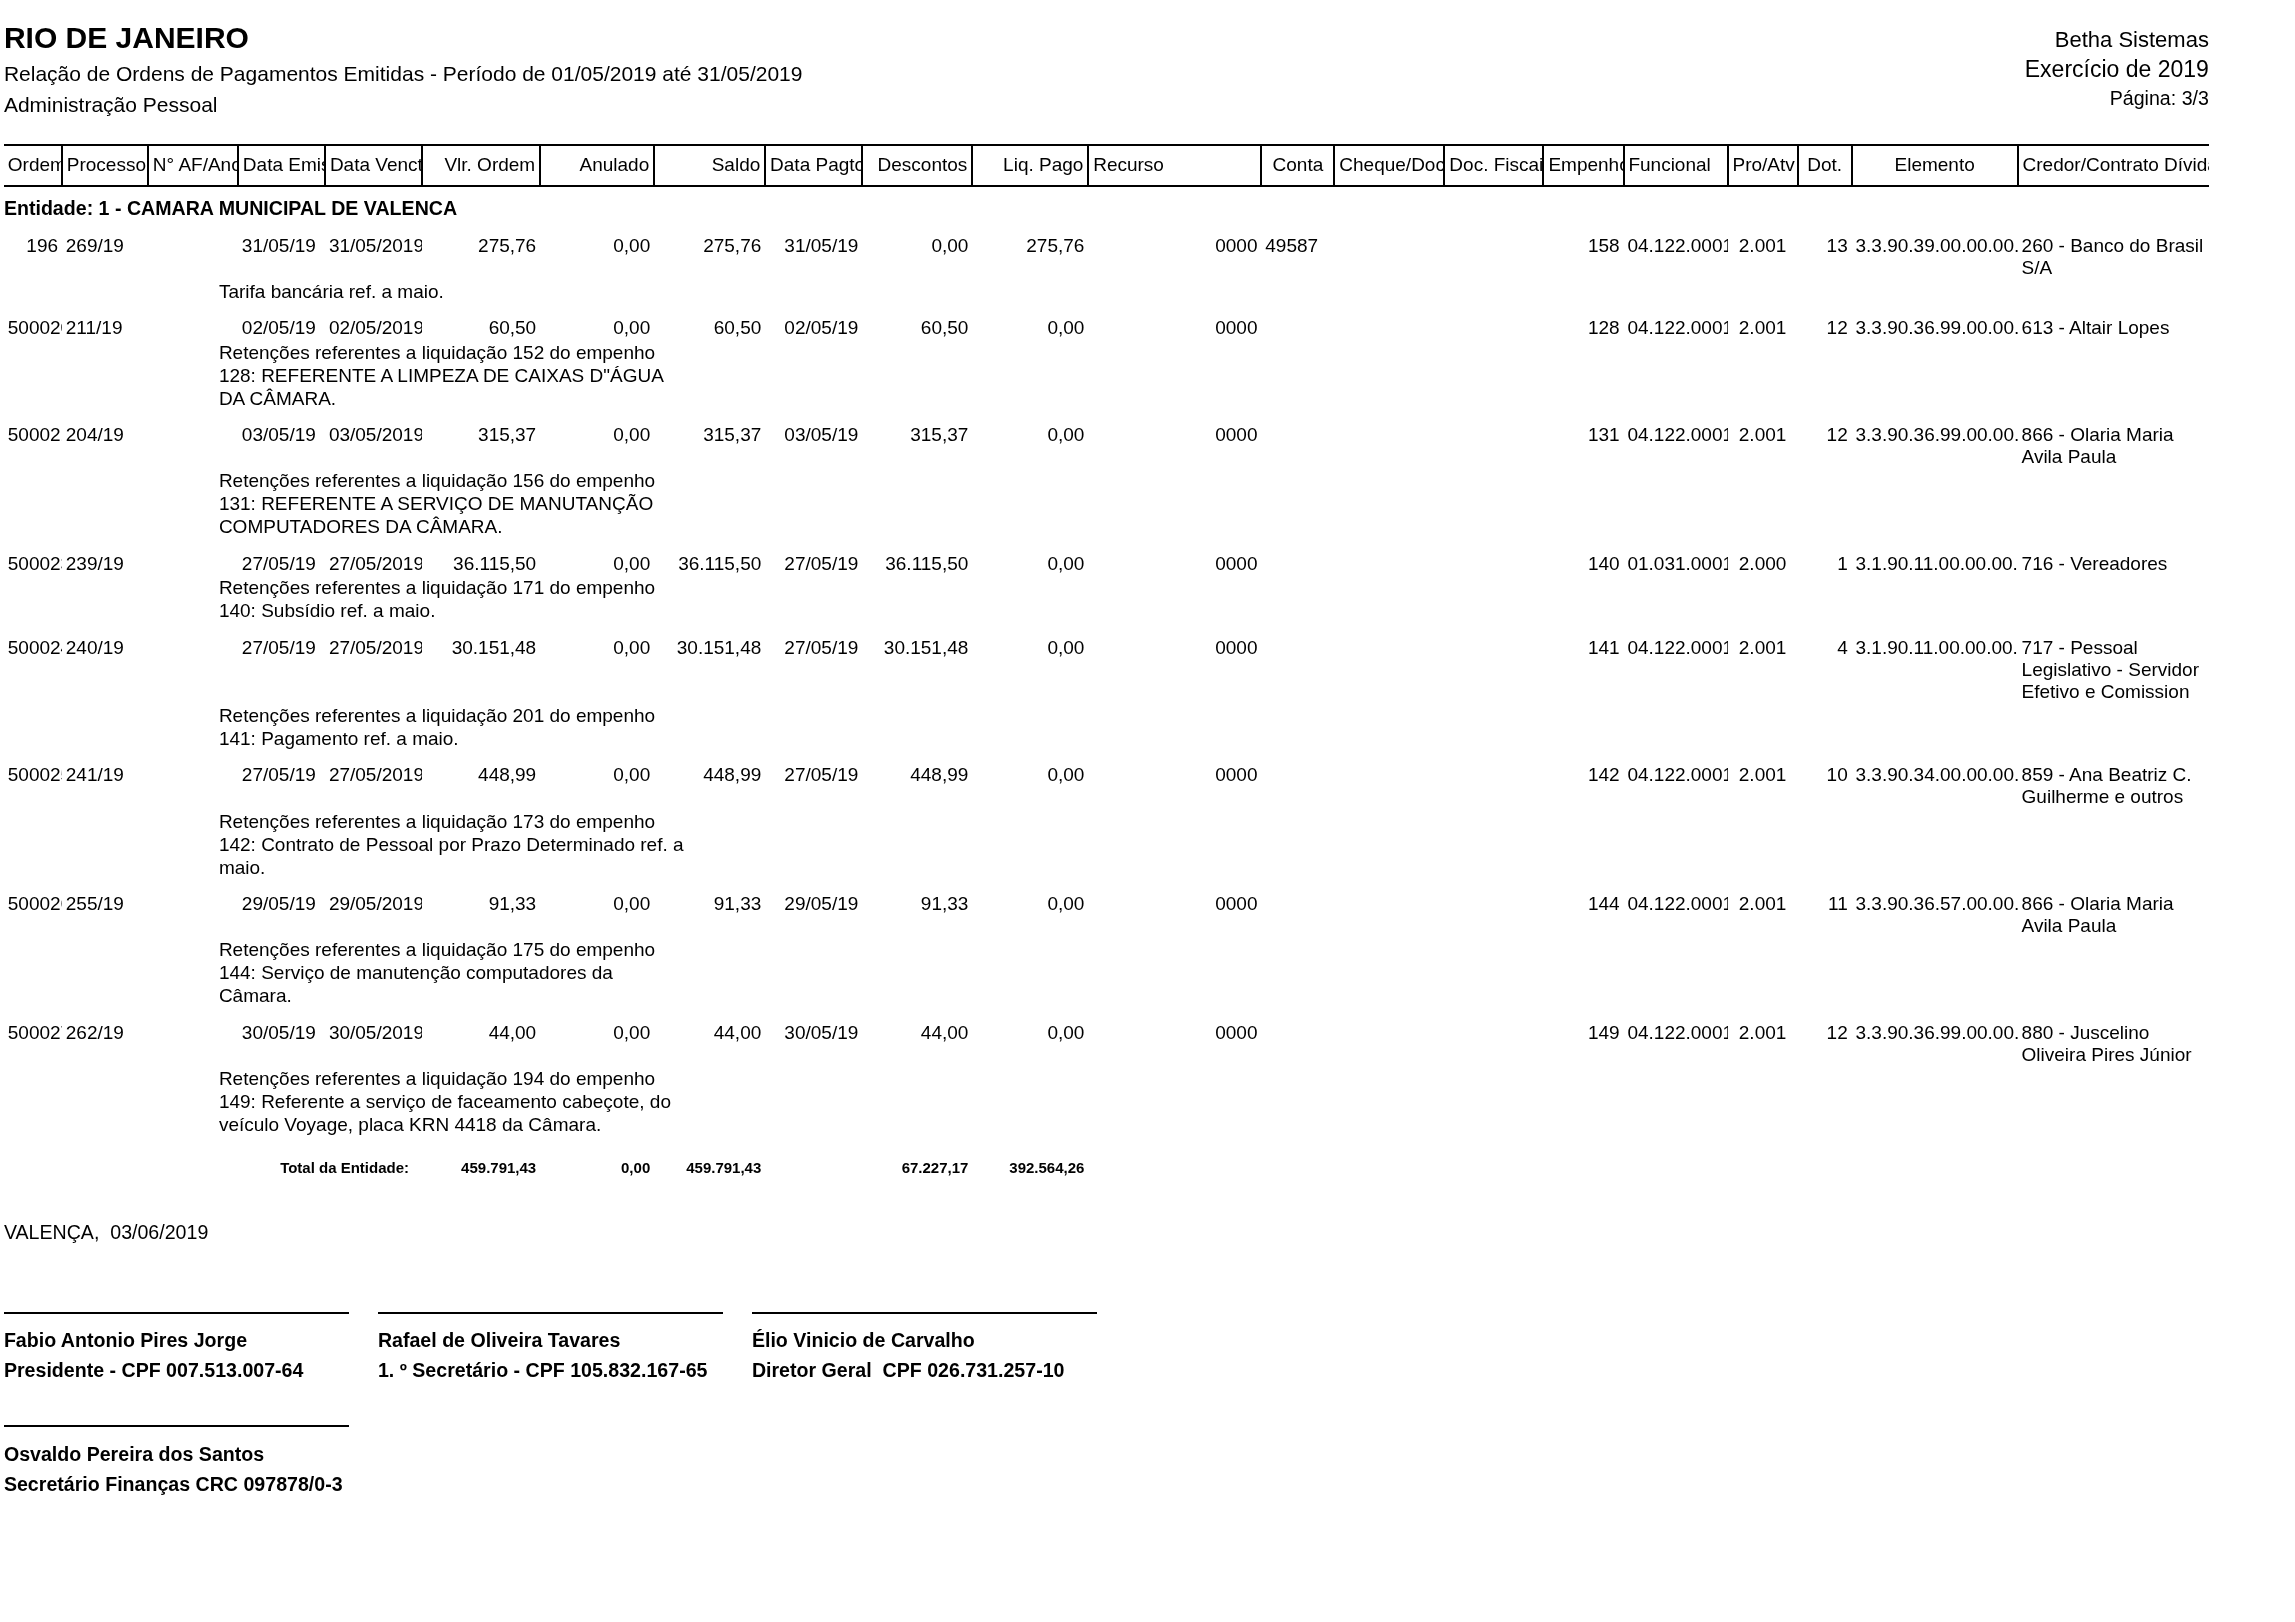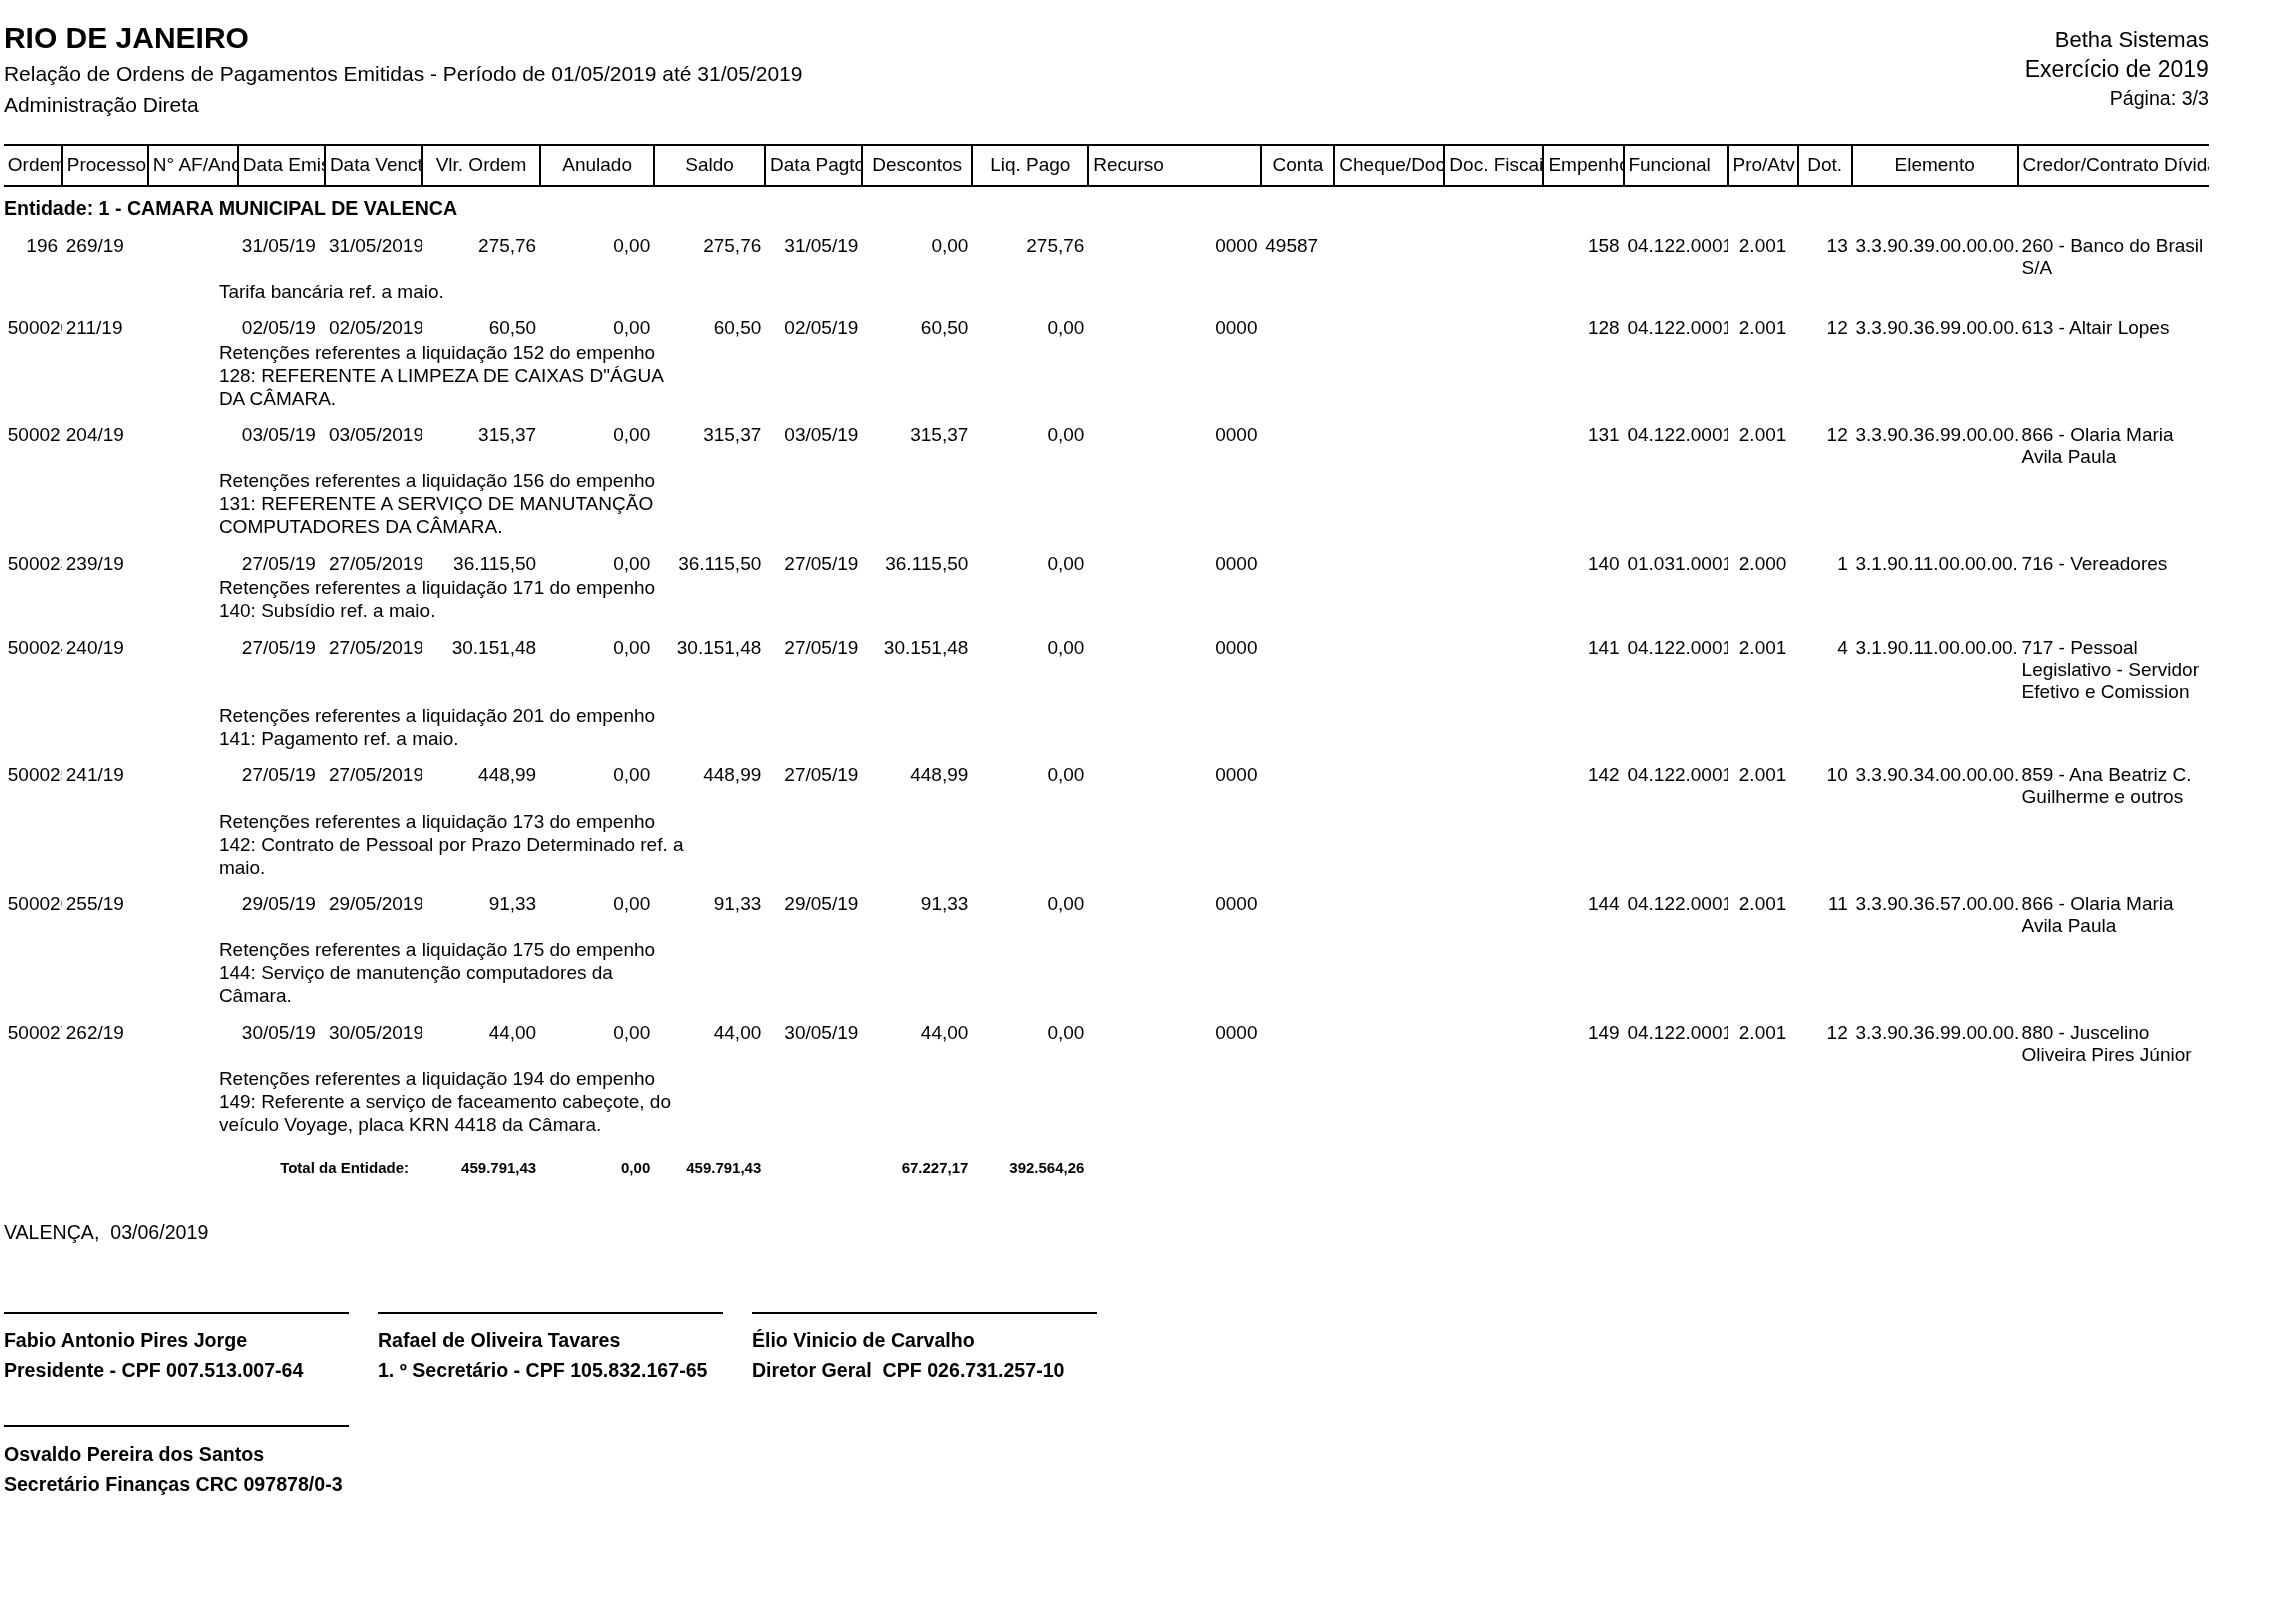--- a/index.html
+++ b/index.html
@@ -38,21 +38,21 @@
     border-right: 2px solid #000;
     font-weight: normal;
     font-size: 19px;
     padding: 8.5px 3.9px;
     white-space: nowrap;
     overflow: hidden;
     text-align: left;
   }
   table.rpt th:first-child { border-left: none; }
   table.rpt th:last-child { border-right: none; }
-  table.rpt th.r { text-align: center; }
+  table.rpt th.r { text-align: right; }
   table.rpt th.c { text-align: center; }
   table.rpt td {
     font-size: 19px;
     line-height: 22px;
     vertical-align: top;
     padding: 0 3.9px;
     overflow: hidden;
   }
   tr.entity-row td {
     font-size: 19.6px;
@@ -88,21 +88,21 @@
 </head>
 <body>
 
 <div class="page">
   <div class="content">
 
     <div class="rpt-header">
       <div class="hdr-left">
         <div class="state">RIO DE JANEIRO</div>
         <div class="title">Relação de Ordens de Pagamentos Emitidas - Período de 01/05/2019 até 31/05/2019</div>
-        <div class="admin">Administração Direta</div>
+        <div class="admin">Administração Pessoal</div>
       </div>
       <div class="hdr-right">
         <div class="vendor">Betha Sistemas</div>
         <div class="exercise">Exercício de 2019</div>
         <div class="pageno">Página: 3/3</div>
       </div>
     </div>
 
     <table class="rpt">
       <colgroup>

